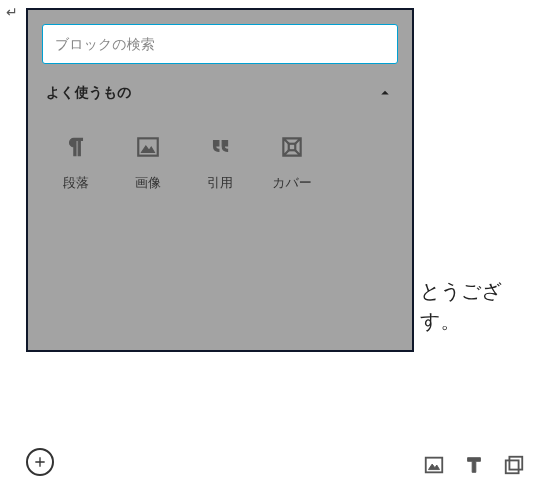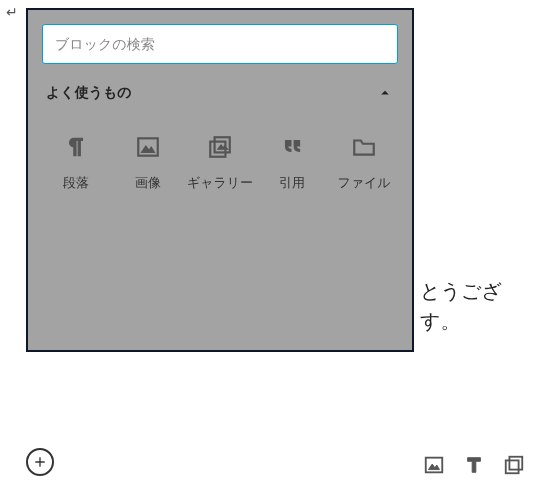--- a/index.html
+++ b/index.html
@@ -154,45 +154,38 @@
 
       <div class="block-item">
         <svg class="block-icon" viewBox="0 0 24 24">
             <rect x="3" y="4" width="18" height="16" fill="none" stroke-width="2"></rect>
             <polygon points="6,17 10,11 13,15 15,12 18,17"></polygon>
           </svg>
         <span class="block-label">画像</span>
       </div>
 
 
-      <div class="block-item">
-        <svg class="block-icon" viewBox="0 0 24 24">
-            <rect x="7" y="3" width="14" height="14" fill="none" stroke-width="2"></rect>
-            <polygon points="10,14 13,10 15,13 16,11 19,14"></polygon>
-            <rect x="3" y="7" width="14" height="14" fill="none" stroke-width="2"></rect>
-          </svg>
-        <span class="block-label">ギャラリー</span>
-      </div>
 
 
       <div class="block-item">
         <svg class="block-icon" viewBox="0 0 24 24">
             <path d="M6 6h5v5H8c0 2 1 3 3 3v2c-3 0-5-2-5-5V6zm8 0h5v5h-3c0 2 1 3 3 3v2c-3 0-5-2-5-5V6z"></path>
           </svg>
         <span class="block-label">引用</span>
       </div>
 
 
-
-      <div class="block-item">
-        <svg class="block-icon" viewBox="0 0 24 24">
-            <path fill="none" stroke-width="2" d="M3 6h6l2 3h10v10H3z"></path>
-          </svg>
-        <span class="block-label">ファイル</span>
-      </div>
+      <div class="block-item">
+        <svg class="block-icon" viewBox="0 0 24 24">
+            <path fill="none" stroke-width="2" d="M4 4h16v16H4z M4 4l6 6 M20 4l-6 6 M4 20l6-6 M20 20l-6-6"></path>
+            <rect x="9" y="9" width="6" height="6" fill="none" stroke-width="2"></rect>
+          </svg>
+        <span class="block-label">カバー</span>
+      </div>
+
 
     </div>
   </div>
 </div>
 
 <div class="add-circle">
   <svg viewBox="0 0 24 24">
       <path d="M11 5h2v6h6v2h-6v6h-2v-6H5v-2h6z"></path>
     </svg>
 </div>

